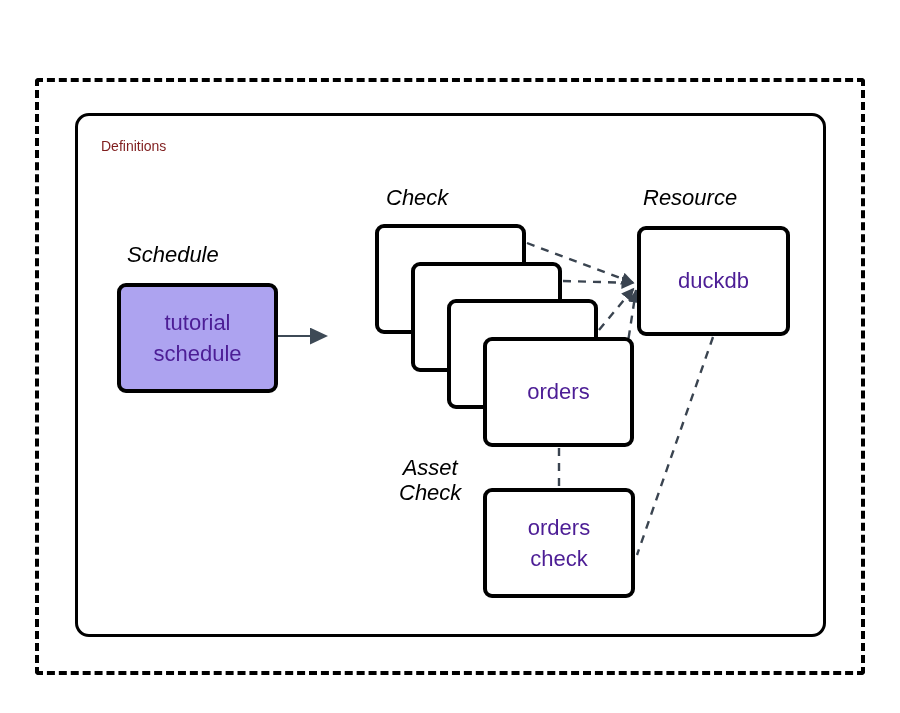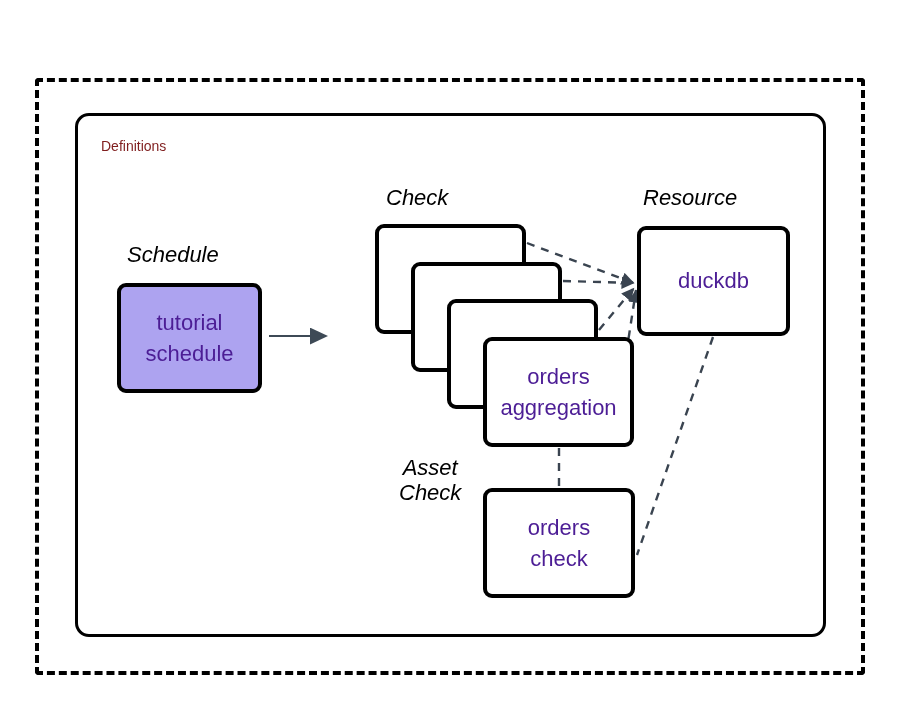--- a/index.html
+++ b/index.html
@@ -112,21 +112,21 @@
     line-height: 1.42;
     color: #4c1d95;
     text-align: center;
     white-space: pre;
   }
   .node .line { display: block; }
 
   #schedule-node {
     left: 117px;
     top: 283px;
-    width: 145px;
+    width: 161px;
     height: 110px;
     background: #ADA3F0;
   }
   .asset-card {
     width: 151px;
     height: 110px;
   }
   #asset-card-1 { left: 375px; top: 224px; }
   #asset-card-2 { left: 411px; top: 262px; }
   #asset-card-3 { left: 447px; top: 299px; }
@@ -195,21 +195,20 @@
   <div class="node" id="schedule-node">
     <span class="line">tutorial</span>
     <span class="line">schedule</span>
   </div>
 
   <div class="node asset-card" id="asset-card-1"></div>
   <div class="node asset-card" id="asset-card-2"></div>
   <div class="node asset-card" id="asset-card-3"></div>
   <div class="node asset-card" id="asset-card-4">
     <span class="line">orders</span>
-    <span class="line">aggregation</span>
   </div>
 
   <div class="node" id="duckdb-node">
     <span class="line">duckdb</span>
   </div>
 
   <div class="node" id="orders-check-node">
     <span class="line">orders</span>
     <span class="line">check</span>
   </div>

